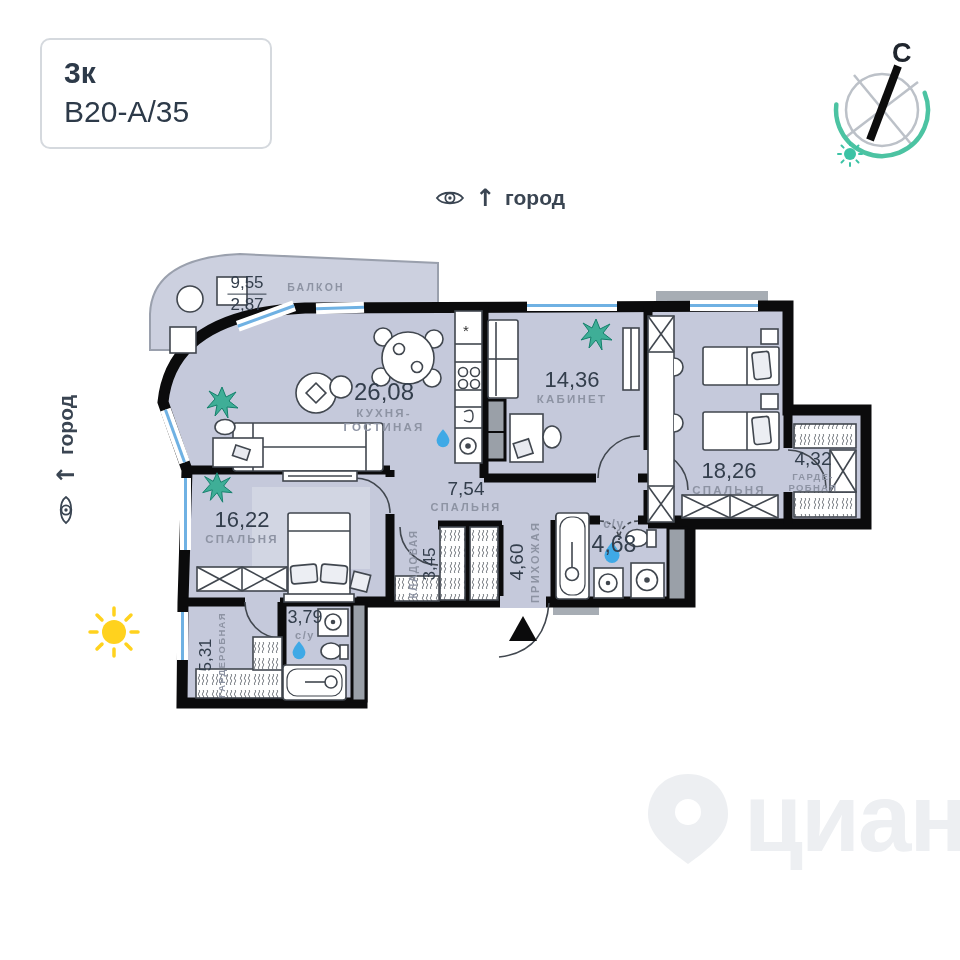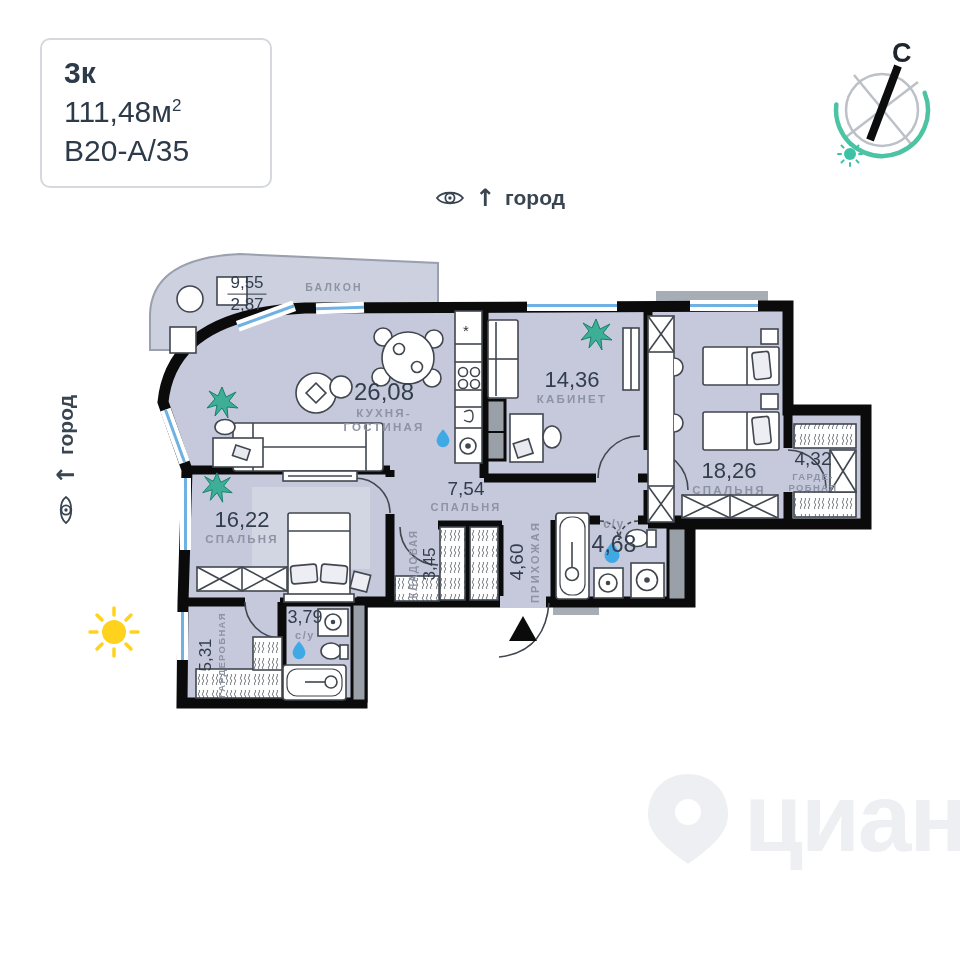--- a/index.html
+++ b/index.html
@@ -33,21 +33,20 @@
     color:#edeff2;z-index:1;}
   .watermark .wm-text{font-size:96px;font-weight:700;letter-spacing:-2px;line-height:1;}
 </style>
 </head>
 <body>
 
 <div class="stage">
 
   <div class="info-card">
     <div class="t1">3к</div>
-    <div class="t2"><span>111,48м</span><sup>2</sup></div>
     <div class="t3">В20-А/35</div>
   </div>
 
   <div class="view-ind view-top">
     <svg width="30" height="20" viewBox="0 0 30 20">
       <path d="M2 10 C7 3 23 3 28 10 C23 17 7 17 2 10 Z" fill="none" stroke="#3a4552" stroke-width="1.8"></path>
       <circle cx="15" cy="10" r="4.6" fill="none" stroke="#3a4552" stroke-width="1.8"></circle>
       <circle cx="15" cy="10" r="1.7" fill="#3a4552"></circle>
     </svg>
     <span class="arrow">↑</span>
@@ -354,21 +353,21 @@
     <use href="#dropg" transform="translate(612,551)"></use>
     <use href="#dropg" transform="translate(299,649) scale(0.85)"></use>
   </svg>
 
   <div class="lbl" style="left:247px;top:294px;">
     <div class="frac">
       <div class="num top" style="font-size:17px;">9,55</div>
       <div class="num" style="font-size:17px;">2,87</div>
     </div>
   </div>
-  <div class="lbl" style="left:334px;top:287px;">
+  <div class="lbl" style="left:316px;top:287px;">
     <div class="cap" style="font-size:10.5px;">БАЛКОН</div>
   </div>
 
   <div class="lbl" style="left:384px;top:406px;">
     <div class="num" style="font-size:24px;">26,08</div>
     <div class="cap">КУХНЯ-</div>
     <div class="cap">ГОСТИНАЯ</div>
   </div>
 
   <div class="lbl" style="left:572px;top:387px;">

